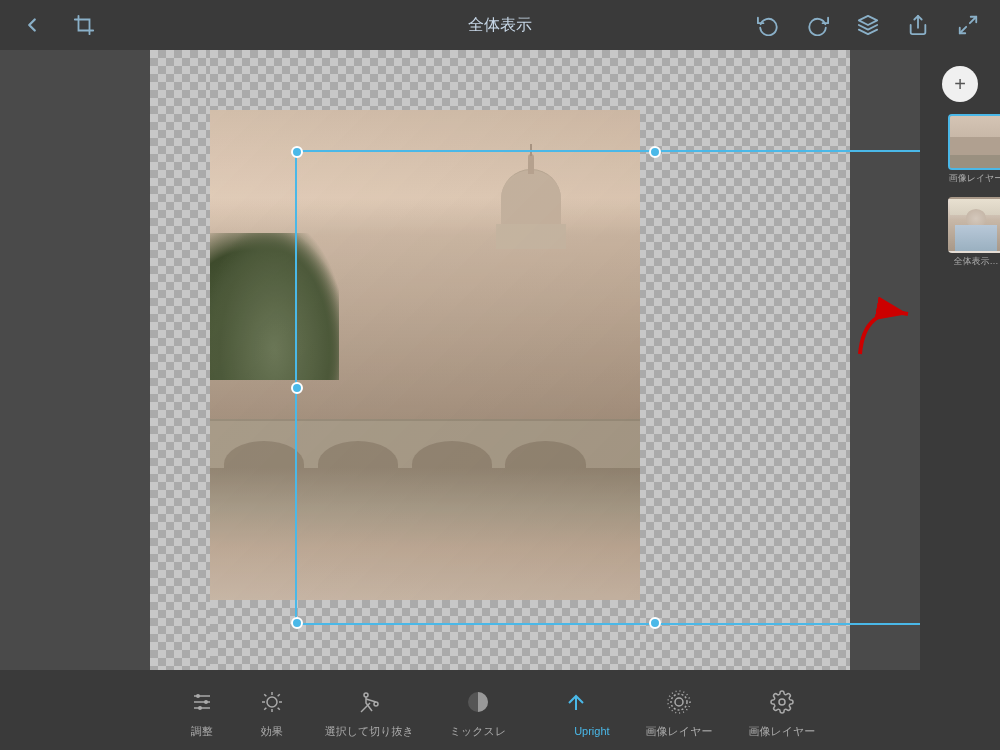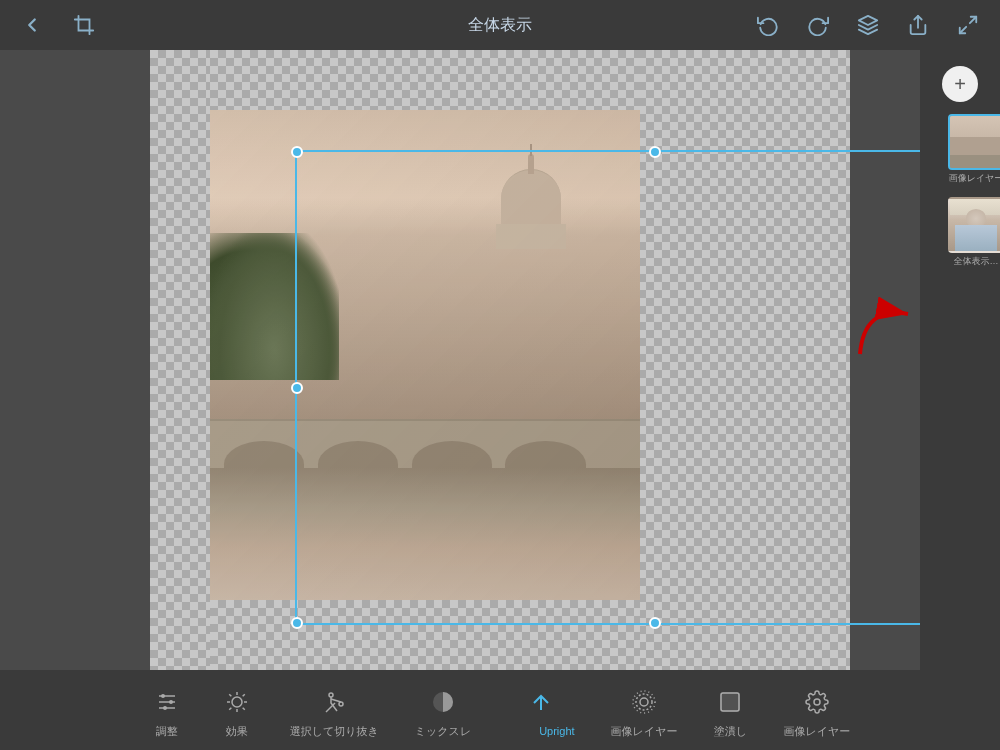--- a/index.html
+++ b/index.html
@@ -561,29 +561,20 @@
     <div class="tool-icon">
       <svg width="24" height="24" viewBox="0 0 24 24" fill="none" stroke="#aaa" stroke-width="1.5">
         <circle cx="12" cy="12" r="4"></circle>
         <circle cx="12" cy="12" r="8" stroke-dasharray="2 2"></circle>
         <circle cx="12" cy="12" r="11" stroke-dasharray="1 3"></circle>
       </svg>
     </div>
     <span class="tool-label">画像レイヤー</span>
   </div>
 
-  <div class="tool-item">
-    <div class="tool-icon">
-      <svg width="24" height="24" viewBox="0 0 24 24" fill="none" stroke="#aaa" stroke-width="1.5">
-        <rect x="3" y="3" width="18" height="18" rx="2" fill="#888" opacity="0.3"></rect>
-        <rect x="3" y="3" width="18" height="18" rx="2"></rect>
-      </svg>
-    </div>
-    <span class="tool-label">塗潰し</span>
-  </div>
 
   <div class="tool-item">
     <div class="tool-icon">
       <svg width="24" height="24" viewBox="0 0 24 24" fill="none" stroke="#aaa" stroke-width="1.5">
         <circle cx="12" cy="12" r="3"></circle>
         <path d="M19.4 15a1.65 1.65 0 0 0 .33 1.82l.06.06a2 2 0 0 1-2.83 2.83l-.06-.06a1.65 1.65 0 0 0-1.82-.33 1.65 1.65 0 0 0-1 1.51V21a2 2 0 0 1-4 0v-.09A1.65 1.65 0 0 0 9 19.4a1.65 1.65 0 0 0-1.82.33l-.06.06a2 2 0 0 1-2.83-2.83l.06-.06A1.65 1.65 0 0 0 4.68 15a1.65 1.65 0 0 0-1.51-1H3a2 2 0 0 1 0-4h.09A1.65 1.65 0 0 0 4.6 9a1.65 1.65 0 0 0-.33-1.82l-.06-.06a2 2 0 0 1 2.83-2.83l.06.06A1.65 1.65 0 0 0 9 4.68a1.65 1.65 0 0 0 1-1.51V3a2 2 0 0 1 4 0v.09a1.65 1.65 0 0 0 1 1.51 1.65 1.65 0 0 0 1.82-.33l.06-.06a2 2 0 0 1 2.83 2.83l-.06.06A1.65 1.65 0 0 0 19.4 9a1.65 1.65 0 0 0 1.51 1H21a2 2 0 0 1 0 4h-.09a1.65 1.65 0 0 0-1.51 1z"></path>
       </svg>
     </div>
     <span class="tool-label">画像レイヤー</span>
   </div>

